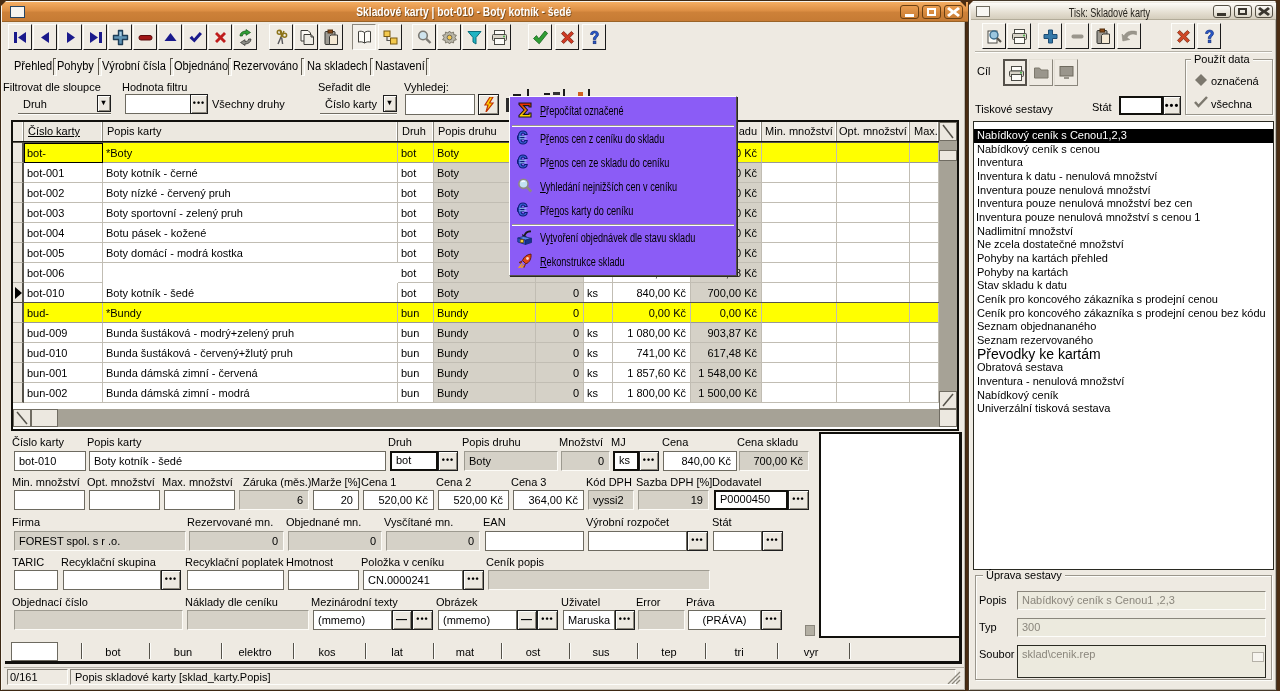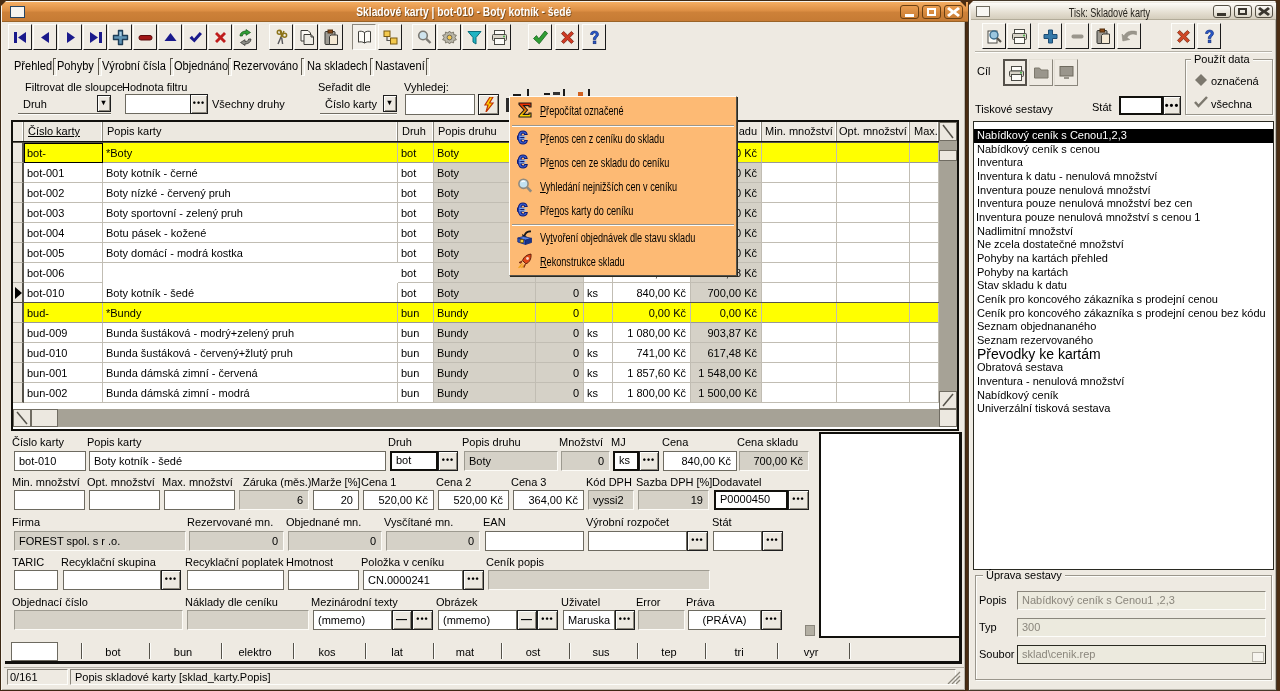--- a/index.html
+++ b/index.html
@@ -170,21 +170,21 @@
 <div class="lb" style="left:234px;top:60px;font-size:12px;"><span style="display:inline-block;transform:scaleX(.92);transform-origin:0 50%;">Rezervováno</span></div>
 <div class="lb" style="left:308px;top:60px;font-size:12px;"><span style="display:inline-block;transform:scaleX(.92);transform-origin:0 50%;">Na skladech</span></div>
 <div class="lb" style="left:376px;top:60px;font-size:12px;"><span style="display:inline-block;transform:scaleX(.92);transform-origin:0 50%;">Nastavení</span></div>
 <div style="position:absolute;left:52px;top:57px;width:3px;height:17px;background:#efece4;border-left:1px solid #5c584e;border-top:1px solid #5c584e;box-shadow:1px 1px 0 #fdfdfa;"></div>
 <div style="position:absolute;left:97px;top:57px;width:3px;height:17px;background:#efece4;border-left:1px solid #5c584e;border-top:1px solid #5c584e;box-shadow:1px 1px 0 #fdfdfa;"></div>
 <div style="position:absolute;left:169px;top:57px;width:3px;height:17px;background:#efece4;border-left:1px solid #5c584e;border-top:1px solid #5c584e;box-shadow:1px 1px 0 #fdfdfa;"></div>
 <div style="position:absolute;left:227px;top:57px;width:3px;height:17px;background:#efece4;border-left:1px solid #5c584e;border-top:1px solid #5c584e;box-shadow:1px 1px 0 #fdfdfa;"></div>
 <div style="position:absolute;left:300px;top:57px;width:3px;height:17px;background:#efece4;border-left:1px solid #5c584e;border-top:1px solid #5c584e;box-shadow:1px 1px 0 #fdfdfa;"></div>
 <div style="position:absolute;left:369px;top:57px;width:3px;height:17px;background:#efece4;border-left:1px solid #5c584e;border-top:1px solid #5c584e;box-shadow:1px 1px 0 #fdfdfa;"></div>
 <div style="position:absolute;left:425px;top:57px;width:3px;height:17px;background:#efece4;border-left:1px solid #5c584e;border-top:1px solid #5c584e;box-shadow:1px 1px 0 #fdfdfa;"></div>
-<div class="lb" style="left:26px;top:81px;text-align:right;">Filtrovat dle sloupce</div>
+<div class="lb" style="left:4px;top:81px;text-align:right;">Filtrovat dle sloupce</div>
 <div class="lb" style="left:123px;top:81px;">Hodnota filtru</div>
 <div class="lb" style="left:319px;top:81px;">Seřadit dle</div>
 <div class="lb" style="left:405px;top:81px;">Vyhledej:</div>
 <div style="position:absolute;left:17px;top:94px;width:93px;height:19px;border-bottom:1px solid #706c62;box-shadow:0 1px 0 #fdfdfa;"></div>
 <div class="lb" style="left:24px;top:98px;">Druh</div>
 <div class="be" style="left:96px;top:94px;width:14px;height:17px;font-size:8px;line-height:14px;">▾</div>
 <div class="fw" style="left:124px;top:93px;width:66px;height:20px;padding-left:4px;"></div>
 <div class="be" style="left:189px;top:93px;width:18px;height:20px;font-size:9px">•••</div>
 <div class="lb" style="left:213px;top:98px;">Všechny druhy</div>
 <div style="position:absolute;left:319px;top:94px;width:77px;height:19px;border-bottom:1px solid #706c62;box-shadow:0 1px 0 #fdfdfa;"></div>
@@ -639,24 +639,24 @@
 <div style="position:absolute;left:0;top:266.54px;width:100%;height:14px;font-size:11px;line-height:13px;padding-left:3px;white-space:nowrap;">Nabídkový ceník</div>
 <div style="position:absolute;left:0;top:280.2px;width:100%;height:14px;font-size:11px;line-height:13px;padding-left:3px;white-space:nowrap;">Univerzální tisková sestava</div>
 </div>
 <div style="position:absolute;left:6px;top:574px;width:297px;height:105px;border:1px solid #9a968c;box-shadow:1px 1px 0 #fdfdfa,inset 1px 1px 0 #fdfdfa;"></div>
 <div class="lb" style="left:16px;top:569px;background:#eeeae2;padding:0 3px;">Úprava sestavy</div>
 <div class="lb" style="left:12px;top:594px;">Popis</div>
 <div style="position:absolute;left:48px;top:590px;width:249px;height:19px;border:1px solid #8a867c;border-bottom-color:#fdfdfa;border-right-color:#fdfdfa;background:#eceade;font-size:11px;line-height:17px;padding-left:4px;color:#8a867c;white-space:nowrap;overflow:hidden;">Nabídkový ceník s Cenou1 ,2,3</div>
 <div class="lb" style="left:12px;top:621px;">Typ</div>
 <div style="position:absolute;left:48px;top:617px;width:249px;height:19px;border:1px solid #8a867c;border-bottom-color:#fdfdfa;border-right-color:#fdfdfa;background:#eceade;font-size:11px;line-height:17px;padding-left:4px;color:#8a867c;white-space:nowrap;overflow:hidden;">300</div>
 <div class="lb" style="left:12px;top:648px;">Soubor</div>
-<div style="position:absolute;left:48px;top:644px;width:249px;height:19px;border:1px solid #2a2a22;background:#eceade;font-size:11px;line-height:17px;padding-left:4px;color:#8a867c;white-space:nowrap;overflow:hidden;">sklad\cenik.rep</div>
+<div style="position:absolute;left:48px;top:644px;width:249px;height:33px;border:1px solid #2a2a22;background:#eceade;font-size:11px;line-height:17px;padding-left:4px;color:#8a867c;white-space:nowrap;overflow:hidden;">sklad\cenik.rep</div>
 <div style="position:absolute;left:283px;top:651px;width:12px;height:10px;background:#f6f4ee;border:1px solid #b5b1a7;"></div>
 </div>
-<div style="position:absolute;left:509px;top:96px;width:228px;height:180px;background:#fdba74;border:1px solid;border-color:#fdfdfa #55524a #55524a #fdfdfa;box-shadow:1px 1px 0 #2a2a22;">
+<div style="position:absolute;left:509px;top:96px;width:228px;height:180px;background:#8b5cf6;border:1px solid;border-color:#fdfdfa #55524a #55524a #fdfdfa;box-shadow:1px 1px 0 #2a2a22;">
 <div class="mic" style="top:5px;"><svg width="16" height="16" viewBox="0 0 16 16">
         <defs>
           <linearGradient id="sg" x1="0" y1="0" x2="0" y2="1">
             <stop offset="0" stop-color="#e81800"></stop>
             <stop offset=".5" stop-color="#f08000"></stop>
             <stop offset="1" stop-color="#ffe800"></stop>
           </linearGradient>
         </defs>
         <path d="M2 1 h12 v4 h-2 V3.6 H6.5 L10.5 8 L6.5 12.4 H12 V11 h2 v4 H2 v-1.6 L7 8 L2 2.6 Z" fill="url(#sg)" stroke="#1a1a1a" stroke-width="1.1"></path>
       </svg></div>

